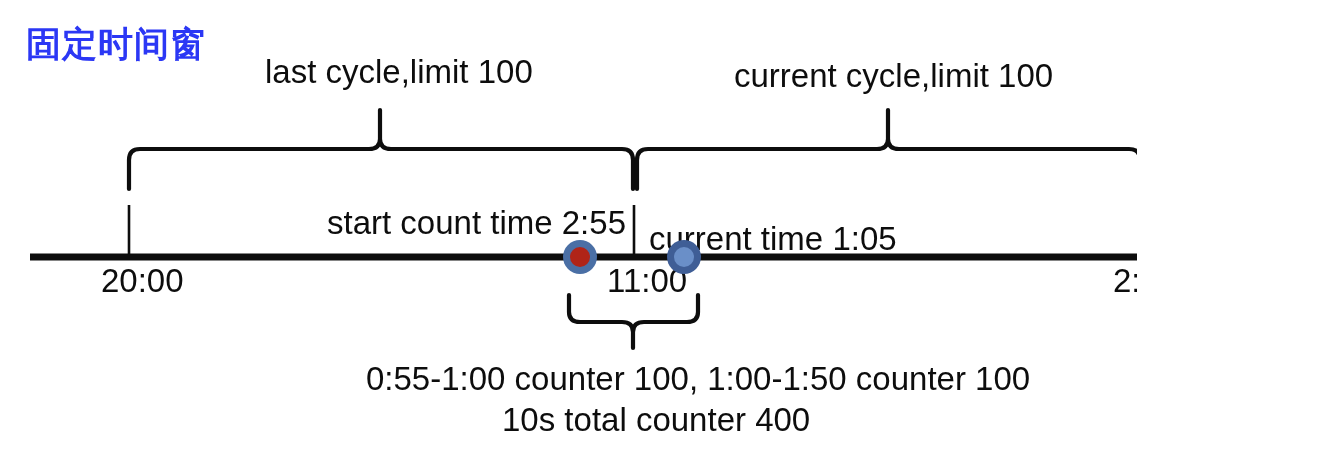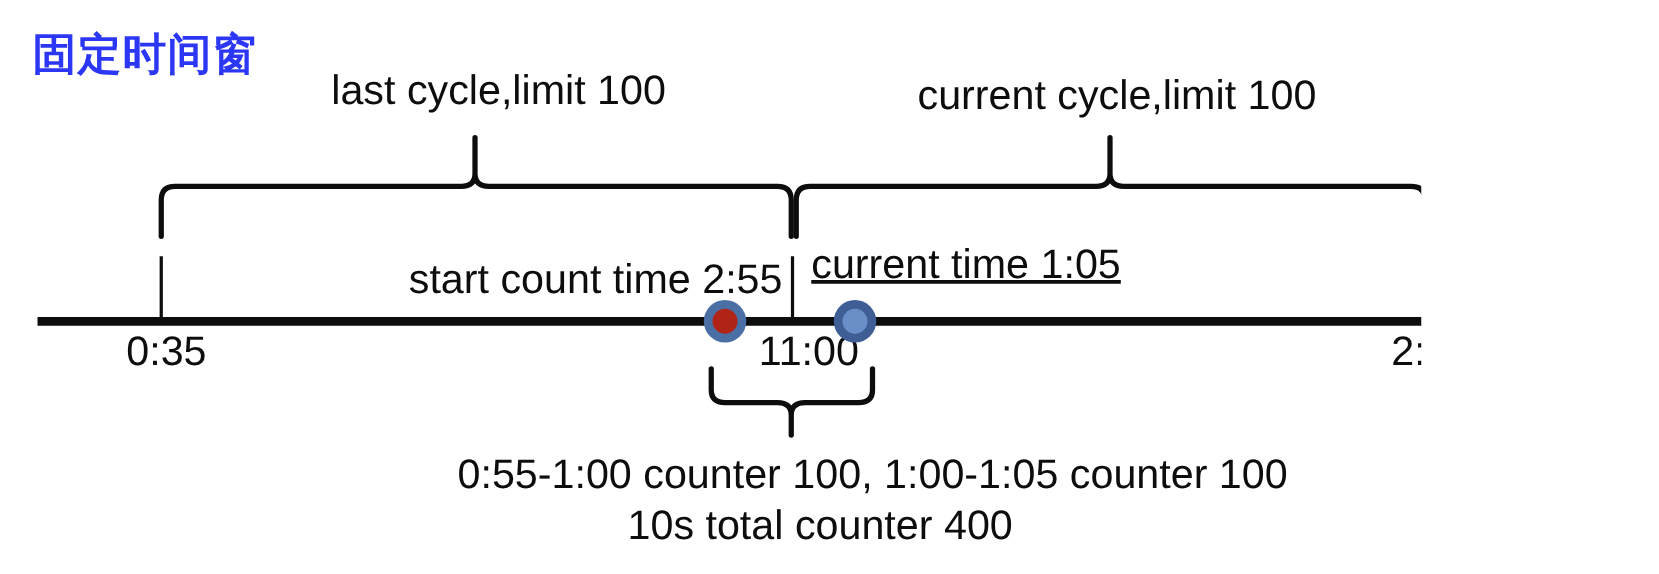--- a/index.html
+++ b/index.html
@@ -35,21 +35,21 @@
   .lbl {
     color: #0d0d0d;
     white-space: nowrap;
     line-height: 1;
   }
   .lbl-28 { font-size: 33px; }
 
   #label-last-cycle   { left: 265px; top: 55px; }
   #label-current-cycle{ left: 734px; top: 59px; }
   #label-start-count  { left: 327px; top: 206px; }
-  #label-current-time { left: 649px; top: 194px; text-decoration: underline; }
+  #label-current-time { left: 649px; top: 222px; }
 
   #label-tick-0-00 { left: 101px; top: 264px; }
   #label-tick-1-00 { left: 607px; top: 264px; }
   #label-tick-2-00 { left: 1113px; top: 264px; }
 
   #label-counter-breakdown { left: 366px; top: 362px; }
   #label-total-counter     { left: 502px; top: 403px; }
 
   
   #figure-svg {
@@ -67,27 +67,27 @@
   <div class="abs" id="diagram-title">固定时间窗</div>
 
   <div class="abs lbl lbl-28" id="label-last-cycle">last cycle,limit 100</div>
 
   <div class="abs lbl lbl-28" id="label-current-cycle">current cycle,limit 100</div>
 
   <div class="abs lbl lbl-28" id="label-start-count">start count time 2:55</div>
 
   <div class="abs lbl lbl-28" id="label-current-time">current time 1:05</div>
 
-  <div class="abs lbl lbl-28" id="label-tick-0-00">0:35</div>
+  <div class="abs lbl lbl-28" id="label-tick-0-00">20:00</div>
 
   <div class="abs lbl lbl-28" id="label-tick-1-00">11:00</div>
 
   <div class="abs lbl lbl-28" id="label-tick-2-00">2:20</div>
 
-  <div class="abs lbl lbl-28" id="label-counter-breakdown">0:55-1:00 counter 100, 1:00-1:05 counter 100</div>
+  <div class="abs lbl lbl-28" id="label-counter-breakdown">0:55-1:00 counter 100, 1:00-1:50 counter 100</div>
 
   <div class="abs lbl lbl-28" id="label-total-counter">10s total counter 400</div>
 
   <svg class="abs" id="figure-svg" viewBox="0 0 1327 459">
 
     <path d="M 129 189
              L 129 160
              Q 129 149 140 149
              L 369 149
              Q 380 149 380 139

